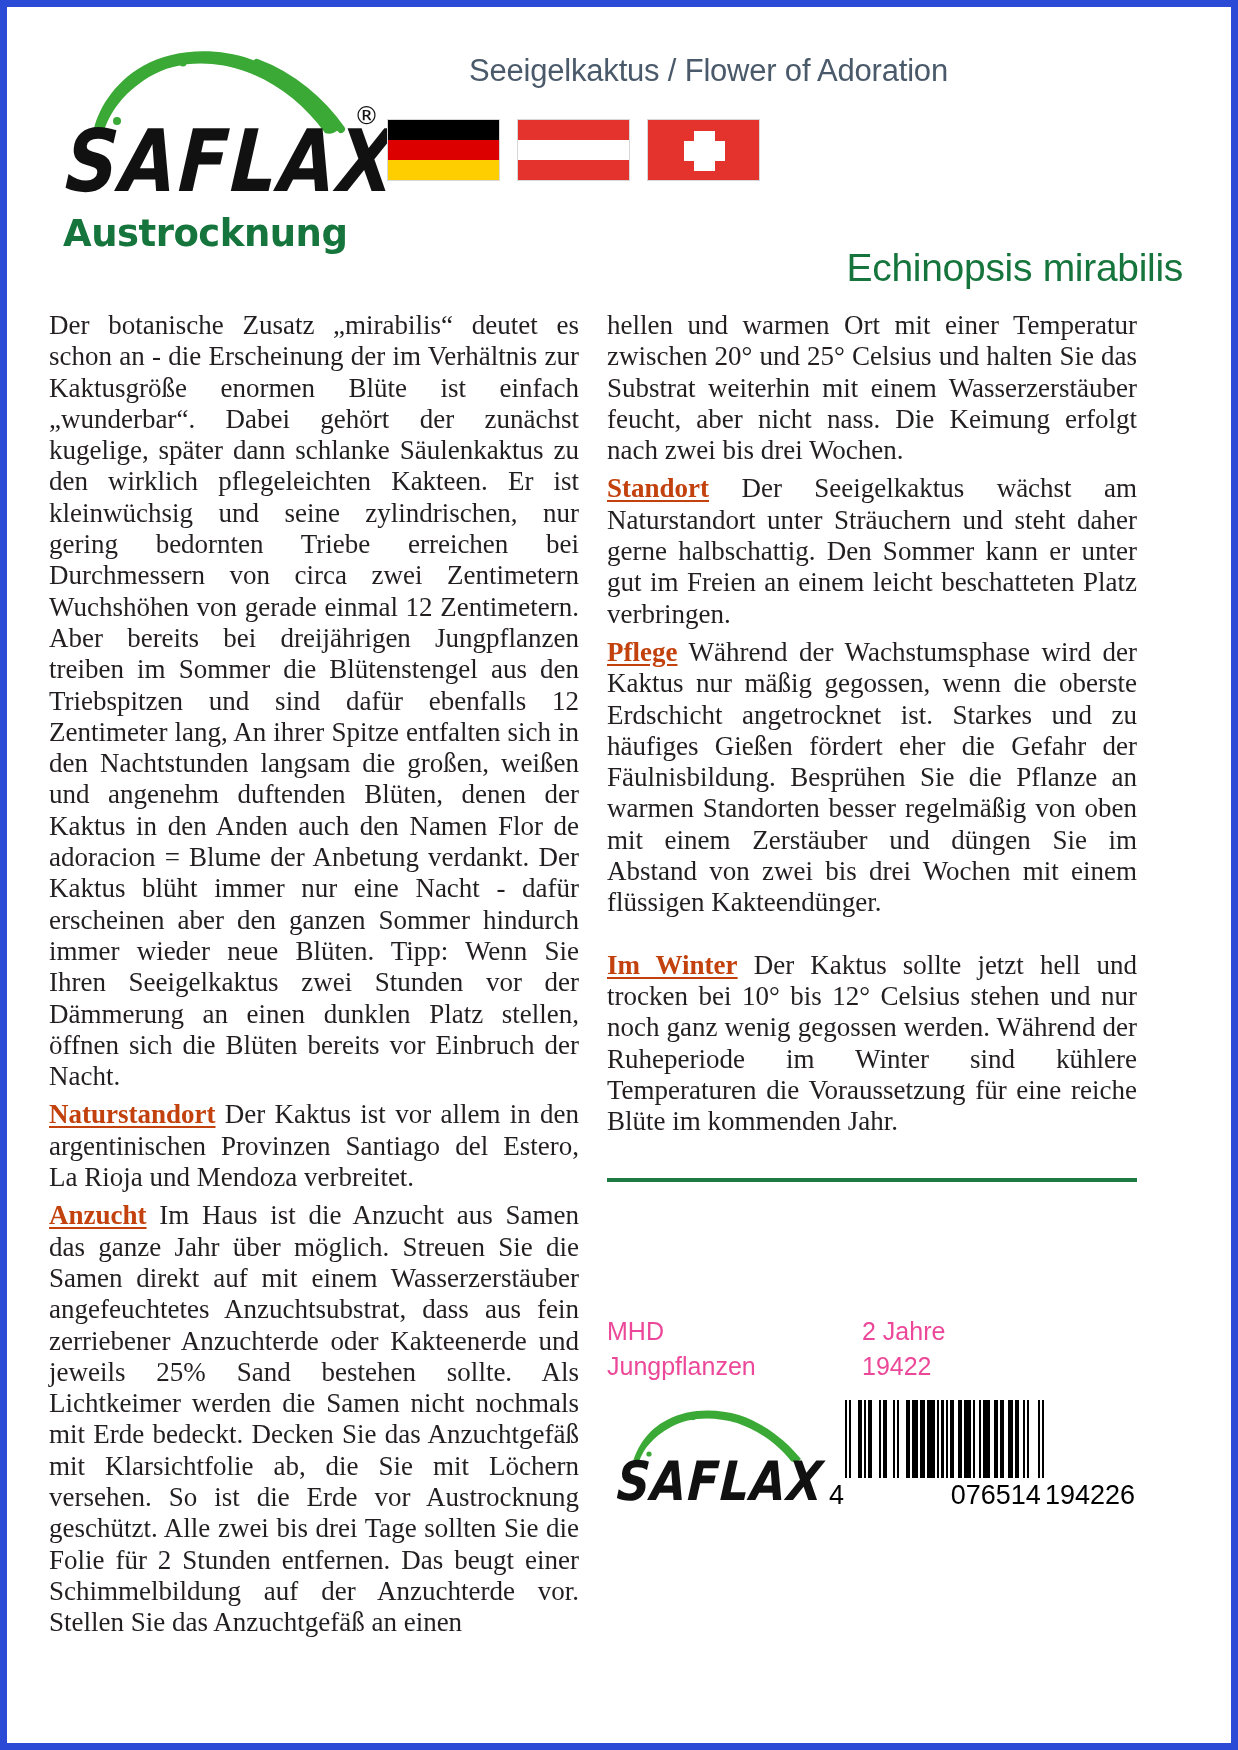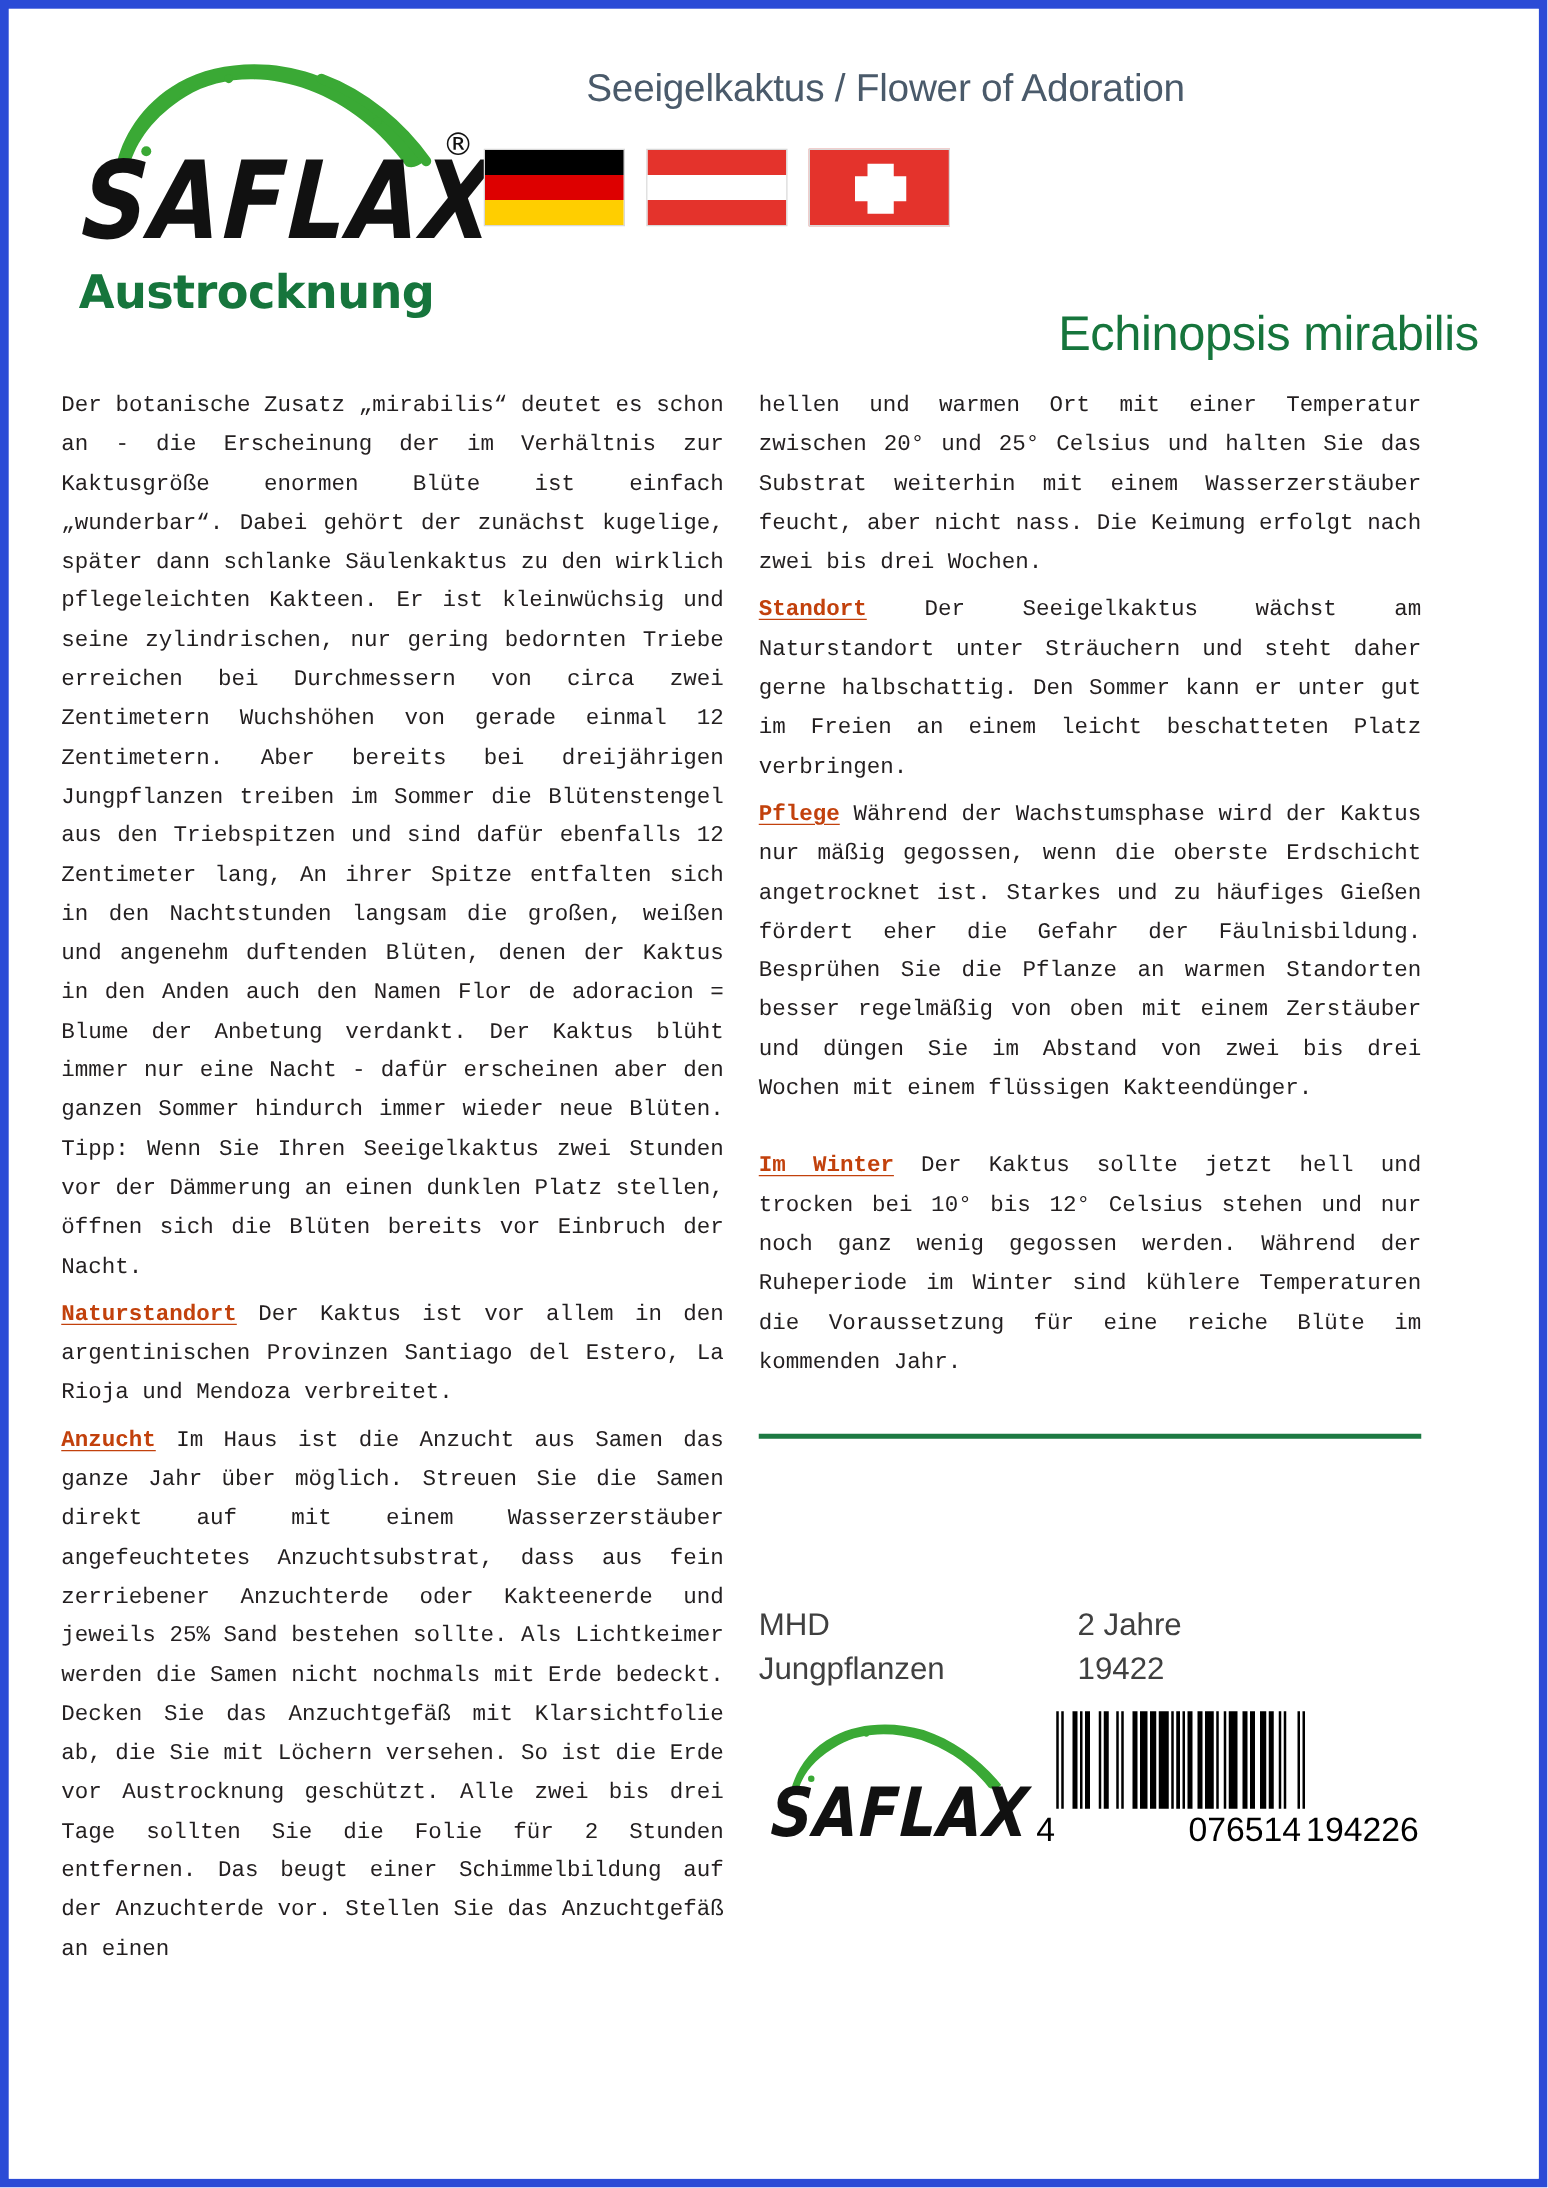--- a/index.html
+++ b/index.html
@@ -126,25 +126,25 @@
     align-items: flex-start;
   }
   .col {
     width: 530px;
     flex: 0 0 530px;
     position: relative;
   }
   .col-right { display: flex; flex-direction: column; }
 
   p.body {
-    font-size: 18px;
+    font-size: 27px;
     line-height: 31.3px;
     color: #231f20;
     text-align: justify;
-    font-family: Liberation Mono, monospace;
+    font-family: Liberation Serif, serif;
     margin-bottom: 7px;
     hyphens: manual;
   }
   .sec-head {
     font-weight: 700;
     color: #c2410c;
     text-decoration: underline;
     text-underline-offset: 3px;
   }
 
@@ -155,21 +155,21 @@
   }
   .divider {
     height: 4px;
     background: #1d7a43;
     width: 100%;
     margin-bottom: 132px;
   }
   .meta-table {
     width: 100%;
     font-size: 25px;
-    color: #404040;
+    color: #ec4899;
     font-family: "Liberation Sans", sans-serif;
     border-collapse: collapse;
     margin-bottom: 16px;
   }
   .meta-table td { padding: 3px 0; vertical-align: top; }
   .meta-label { width: 255px; }
   .meta-value { text-align: left; }
 
   .footer-bottom {
     display: flex;

